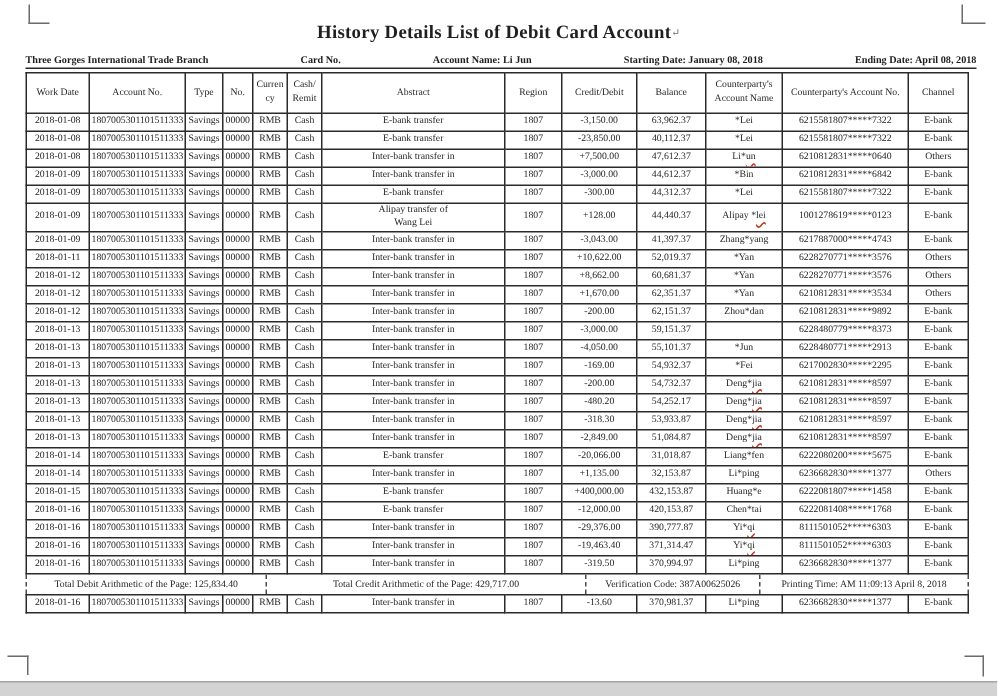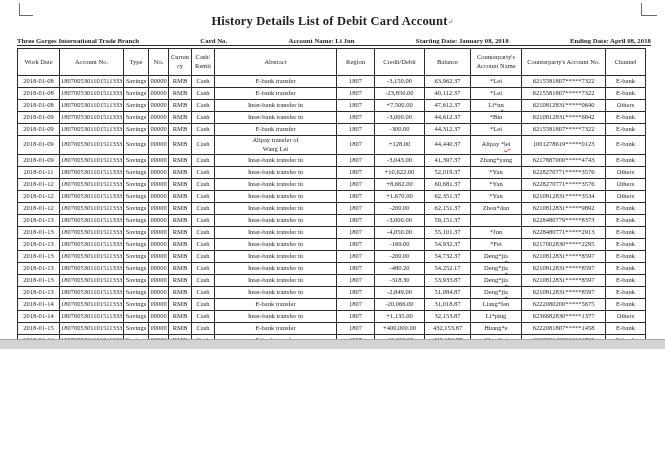--- a/index.html
+++ b/index.html
@@ -2,21 +2,21 @@
 <html style="--squiggle-red: #c9341f; --page-edge: #d3d3d3;"><head>
 <meta charset="utf-8">
 <style>
   * { margin: 0; padding: 0; box-sizing: border-box; }
   html, body { background: #ffffff; }
   body { font-family: "Liberation Serif", "DejaVu Serif", serif; }
 
   .page {
     position: relative;
     width: 665px;
-    height: 349px;
+    height: 464px;
     background: #ffffff;
     overflow: hidden;
     color: #1f1f1f;
   }
 
   .doc-title {
     position: absolute;
     top: 14px;
     left: 0;
     width: 100%;

